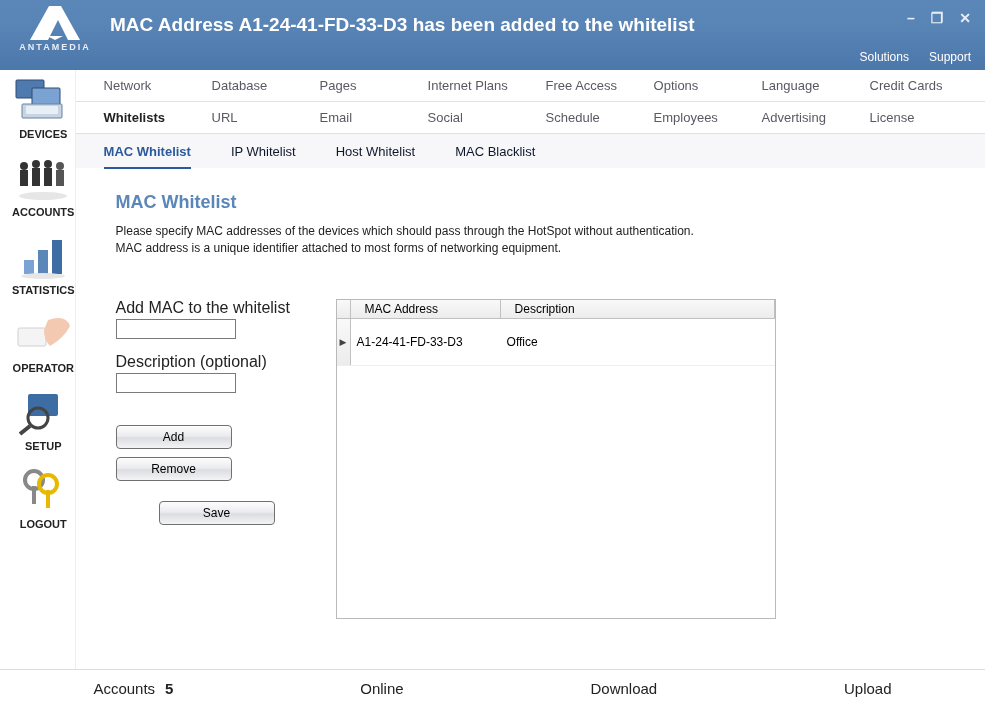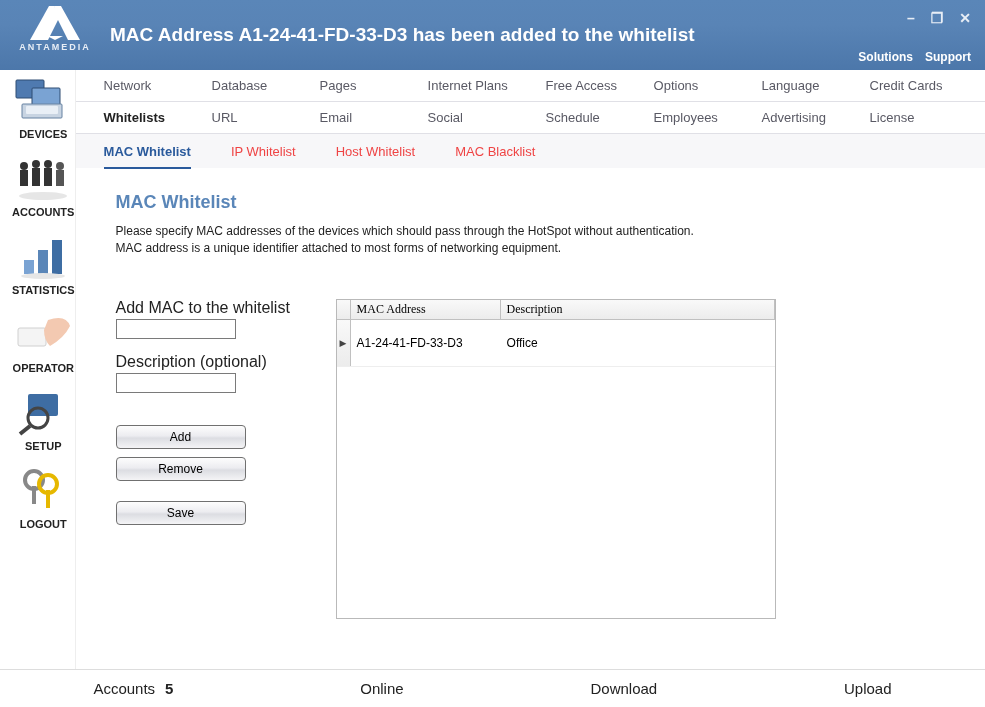--- a/index.html
+++ b/index.html
@@ -7,63 +7,63 @@
 
   
   .header {
     height: 70px;
     background: linear-gradient(to bottom, #5a86b8 0%, #5984b6 35%, #4c77aa 100%);
     display: flex; align-items: flex-start; color: #fff; position: relative;
   }
   .logo { width: 110px; display:flex; flex-direction:column; align-items:center; padding-top:6px;justify-content:center;}
   .logo svg { width: 50px; height: 34px; }
   .logo-text { font-size: 9px; letter-spacing: 2px; color: #e8eef6; margin-top:2px; font-weight:bold;}
-  .title { font-size: 19px; font-weight: bold; padding-top: 24px; flex:1; }
+  .title { font-size: 19px; font-weight: bold; padding-top: 14px; flex:1; }
   .win-controls { display:flex; gap:16px; padding:10px 14px 0 0; }
   .win-controls span { font-size:14px; font-weight:bold; cursor:pointer; color:#e8eef6;}
-  .header-links { position:absolute; right:14px; bottom:6px; display:flex; gap:12px; font-size:12px; font-weight:bold;}
+  .header-links { position:absolute; right:14px; bottom:6px; display:flex; gap:20px; font-size:12px; font-weight:normal;}
   .header-links span { cursor:pointer; color:#fff;}
 
   
   .body-wrap { display:flex; height: calc(707px - 70px - 38px); }
   .sidebar { width: 110px; background:#fff; border-right:1px solid #eee; padding-top:4px;}
   .side-item { display:flex; flex-direction:column; align-items:center; margin-bottom:12px; cursor:pointer;padding-left:12px;}
   .side-item .icon { width:62px; height:52px; display:flex; align-items:center; justify-content:center;}
   .side-item .label { font-size:11px; font-weight:bold; color:#222; margin-top:2px;}
 
   .main { flex:1; position:relative; }
   
   .tab-row { display:flex; padding: 8px 28px 4px 28px; gap: 0; font-size:13px; color:#595964;}
   .tab-cell { flex:0 0 108px; cursor:pointer; }
   .tab-cell.wide { flex-basis:118px;}
   .tab-row.row1 { border-bottom:1px solid #e0e0e6; padding-bottom:8px;}
   .tab-row.row2 { padding-top:8px; border-bottom:1px solid #e0e0e6; padding-bottom:8px;}
   .tab-row .active { font-weight:bold; color:#222; }
   .tab-row.row3 { background:#f7f7f9; padding:10px 28px 8px 28px; font-size:13px; }
-  .tab-row.row3 .sub-tab { margin-right:40px; cursor:pointer; color:#ef4444;}
+  .tab-row.row3 .sub-tab { margin-right:40px; cursor:pointer; color:#0f172a;}
   .tab-row.row3 .sub-tab.active { color:#2a5a9c; font-weight:bold; border-bottom:2px solid #2a5a9c; padding-bottom:8px; margin-bottom:-9px;}
 
   .content { padding: 24px 20px 10px 40px; }
   .section-title { color:#5a86b8; font-size:18px; font-weight:bold; margin-bottom:10px;}
   .section-desc { font-size:12px; color:#222; line-height:1.4; }
 
   .form-area { display:flex; margin-top:42px; }
   .form-left { width: 200px; margin-right:20px;}
   .form-label { font-size:16px; color:#222; margin-bottom:2px;}
   .text-input { width:120px; height:20px; border:1px solid #7a7a7a; font-size:12px; padding:1px 3px; background:#fff; margin-bottom:14px;}
-  .btn { width:130px; height:24px; margin-bottom:8px; font-size:12px; cursor:pointer;
+  .btn { width:116px; height:24px; margin-bottom:8px; font-size:12px; cursor:pointer;
          border:1px solid #707070; border-radius:4px;
          background: linear-gradient(to bottom, #fdfdfd 0%, #ececf0 45%, #dcdde2 55%, #f4f4f6 100%);
          display:flex; align-items:center; justify-content:center;}
-  .btn.save { margin-top:20px; }
+  .btn.save { margin-top:20px;margin-left:43px; }
 
   .grid-wrap { flex:1; border:1px solid #b9b9b9; max-width:440px; height: 320px; position:relative; overflow:hidden;}
   .grid-header { display:flex; background:linear-gradient(#f9f9f9,#ececec); border-bottom:1px solid #c0c0c0; font-size:12px;}
   .grid-header .gh-indicator { width:14px; border-right:1px solid #c0c0c0;}
-  .grid-header .gh { padding:2px 6px; border-right:1px solid #c0c0c0;font-family:Liberation Serif, serif;}
+  .grid-header .gh { padding:2px 14px; border-right:1px solid #c0c0c0;}
   .gh.mac { width:150px;} .gh.desc { flex:1; }
   .grid-row { display:flex; font-size:12px; border-bottom:1px solid #eee; background:#fff;}
   .grid-row .gr-indicator { width:14px; background:linear-gradient(#f9f9f9,#ececec); border-right:1px solid #c0c0c0; display:flex; align-items:center; justify-content:center; font-size:9px; color:#444;}
   .grid-row .gr { padding:16px 6px;} .gr.mac{width:150px;} .gr.desc{flex:1;}
 
   
   .status-bar { height:38px; border-top:1px solid #ddd; display:flex; align-items:center; justify-content:space-around; font-size:15px; color:#222;}
   .status-item { display:flex; gap:10px; align-items:baseline;}
   .status-item .val { font-weight:bold;}
 </style>

